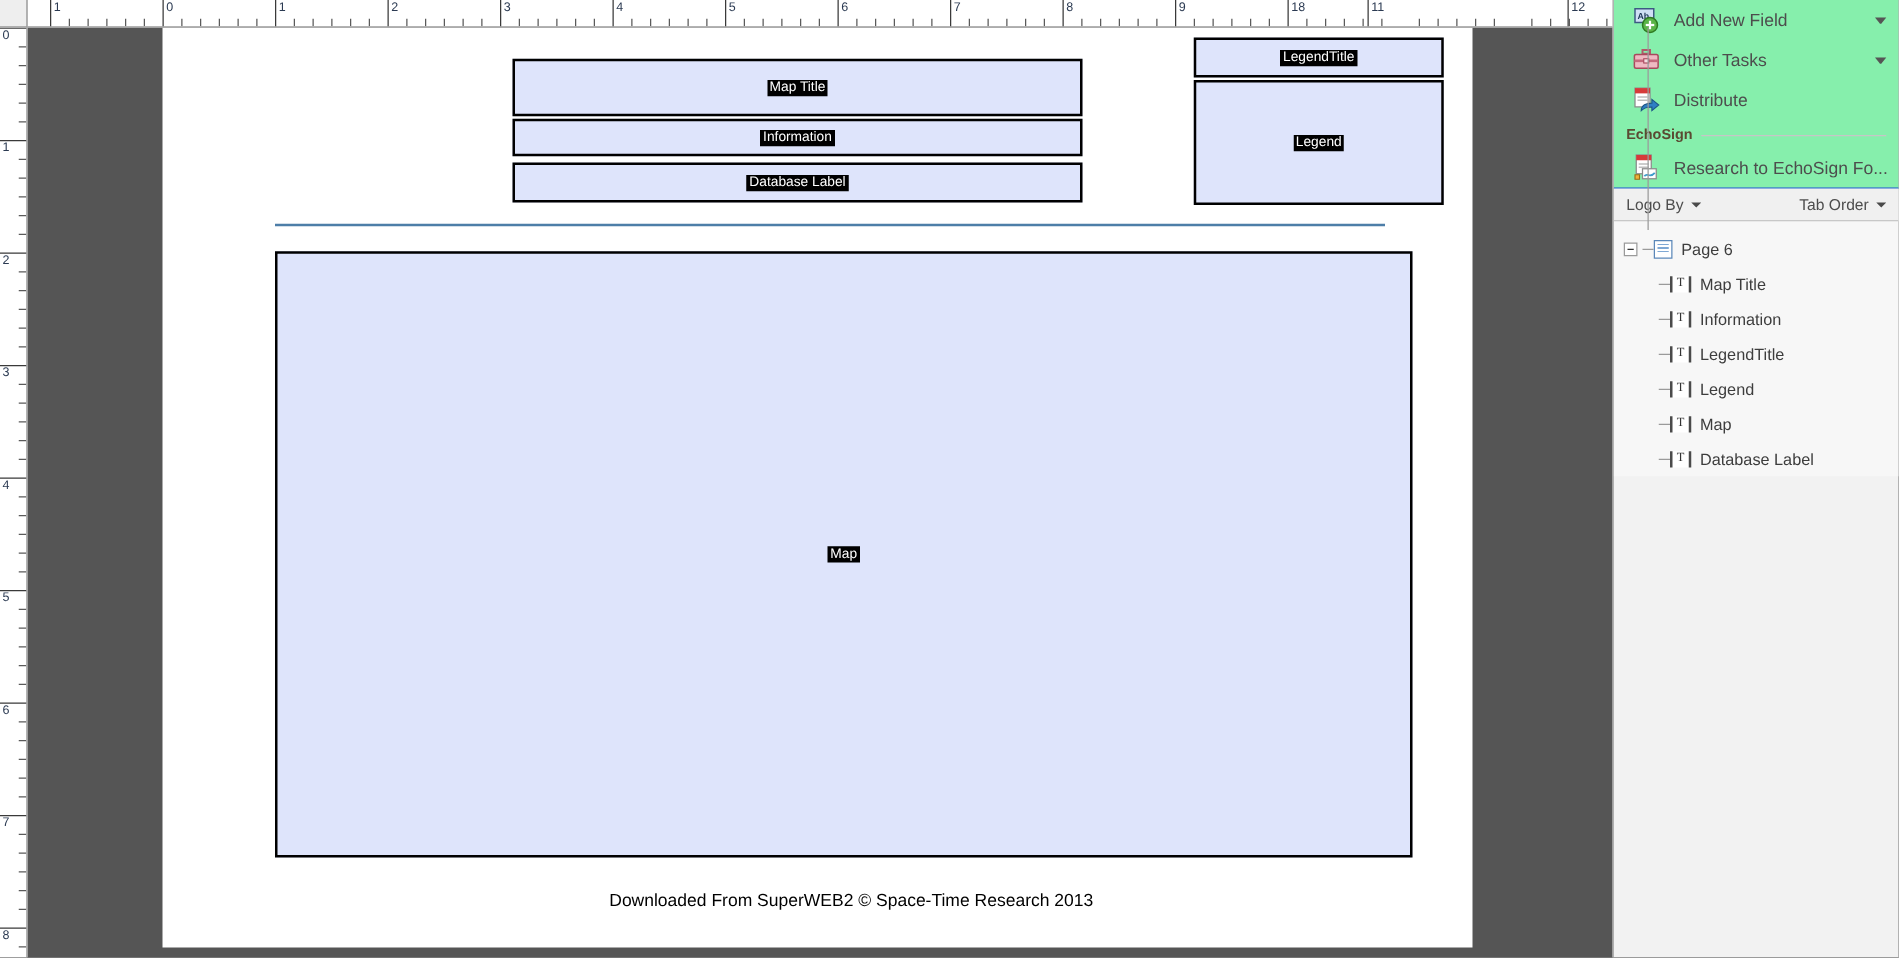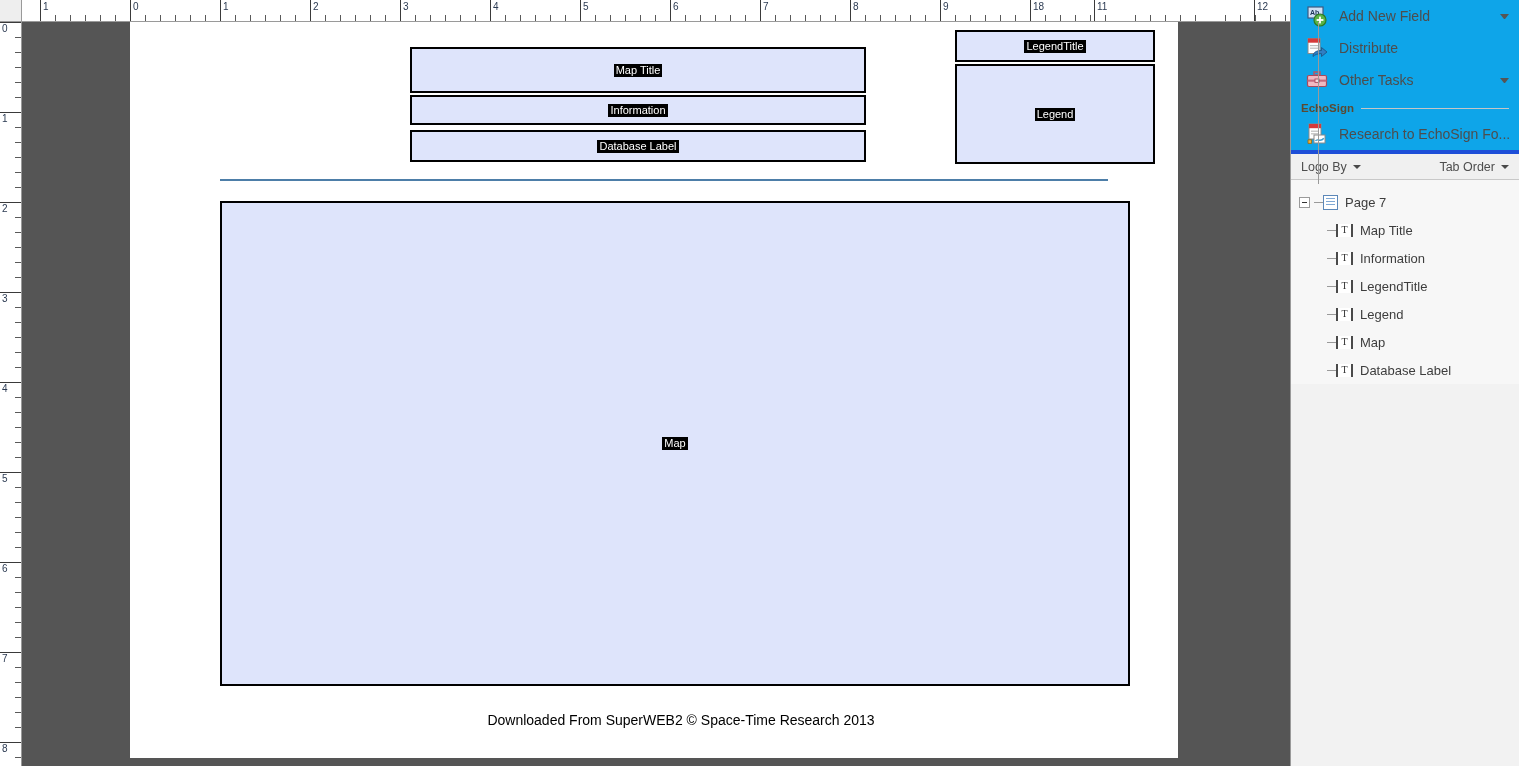--- a/index.html
+++ b/index.html
@@ -101,21 +101,21 @@
     padding-left: 8px;
   }
   .panel-header .caret {
     width: 0; height: 0; margin-right: 7px;
     border-left: 4.5px solid transparent; border-right: 4.5px solid transparent;
     border-top: 5px solid #4a4a4a;
   }
   .panel-header .ptitle {
     font-size: 13.5px; font-weight: bold; color: #3b3b3b; letter-spacing: .1px;
   }
-  #tasks-body { background: #0ea5e9; border-bottom: 4px solid #1d4ed8; }
+  #tasks-body { background: #86efac; border-bottom: 1px solid #1d4ed8; }
   .task-row {
     height: 32px; display: flex; align-items: center; padding: 0 6px 0 14px;
   }
   .task-row .ticon { width: 24px; height: 24px; flex: 0 0 24px; margin-right: 10px; }
   .task-row .tlabel {
     flex: 1 1 auto; font-size: 14px; color: #4d4d4d; white-space: nowrap;
     overflow: hidden; text-overflow: ellipsis;
   }
   .task-row .tcaret {
     width: 0; height: 0; flex: 0 0 9px;
@@ -411,41 +411,41 @@
           </svg>
         </span>
         <span class="tlabel">Add New Field</span>
         <span class="tcaret"></span>
       </div>
 
 
       <div class="task-row">
         <span class="ticon">
           <svg width="24" height="24" viewBox="0 0 24 24">
+            <rect x="9" y="4" width="6" height="3" fill="none" stroke="#b05a6a" stroke-width="1.6"></rect>
+            <rect x="2.5" y="7.5" width="19" height="11" rx="1.4" fill="#efb9c2" stroke="#a8495c" stroke-width="1.2"></rect>
+            <rect x="2.5" y="11.6" width="19" height="2.1" fill="#c4697c"></rect>
+            <rect x="10" y="11" width="4" height="3.4" fill="#f6dde2" stroke="#a8495c" stroke-width=".9"></rect>
+          </svg>
+        </span>
+        <span class="tlabel">Other Tasks</span>
+        <span class="tcaret"></span>
+      </div>
+
+      <div class="task-row">
+        <span class="ticon">
+          <svg width="24" height="24" viewBox="0 0 24 24">
             <rect x="3" y="2.5" width="12" height="15" fill="#ffffff" stroke="#8a8a8a" stroke-width="1"></rect>
             <rect x="3" y="2.5" width="12" height="4.2" fill="#d63a3a"></rect>
             <rect x="5" y="9" width="8" height="1.2" fill="#bdbdbd"></rect>
             <rect x="5" y="11.6" width="8" height="1.2" fill="#bdbdbd"></rect>
             <path d="M8 20.5 C8 16 12 14.5 16.5 14.5 L16.5 11.5 L22 16 L16.5 20.5 L16.5 17.6 C13 17.6 10 18.4 8 20.5 Z" fill="#2f7fc4" stroke="#1d5687" stroke-width=".9"></path>
           </svg>
         </span>
         <span class="tlabel">Distribute</span>
-      </div>
-
-      <div class="task-row">
-        <span class="ticon">
-          <svg width="24" height="24" viewBox="0 0 24 24">
-            <rect x="9" y="4" width="6" height="3" fill="none" stroke="#b05a6a" stroke-width="1.6"></rect>
-            <rect x="2.5" y="7.5" width="19" height="11" rx="1.4" fill="#efb9c2" stroke="#a8495c" stroke-width="1.2"></rect>
-            <rect x="2.5" y="11.6" width="19" height="2.1" fill="#c4697c"></rect>
-            <rect x="10" y="11" width="4" height="3.4" fill="#f6dde2" stroke="#a8495c" stroke-width=".9"></rect>
-          </svg>
-        </span>
-        <span class="tlabel">Other Tasks</span>
-        <span class="tcaret"></span>
       </div>
 
       <div class="group-head">
         <span class="ghlabel">EchoSign</span>
         <span class="ghline"></span>
       </div>
 
       <div class="task-row">
         <span class="ticon">
           <svg width="24" height="24" viewBox="0 0 24 24">
@@ -475,21 +475,21 @@
         </span>
       </div>
 
       <div class="tree">
         <div class="vline" style="top:22px;height:162px;"></div>
 
         <div class="tree-row root">
           <span class="expander"></span>
           <span class="conn"></span>
           <span class="page-icon"></span>
-          <span class="tree-label">Page 7</span>
+          <span class="tree-label">Page 6</span>
         </div>
 
         <div class="tree-row child">
           <span class="conn"></span>
           <span class="txt-icon"></span>
           <span class="tree-label">Map Title</span>
         </div>
         <div class="tree-row child">
           <span class="conn"></span>
           <span class="txt-icon"></span>

